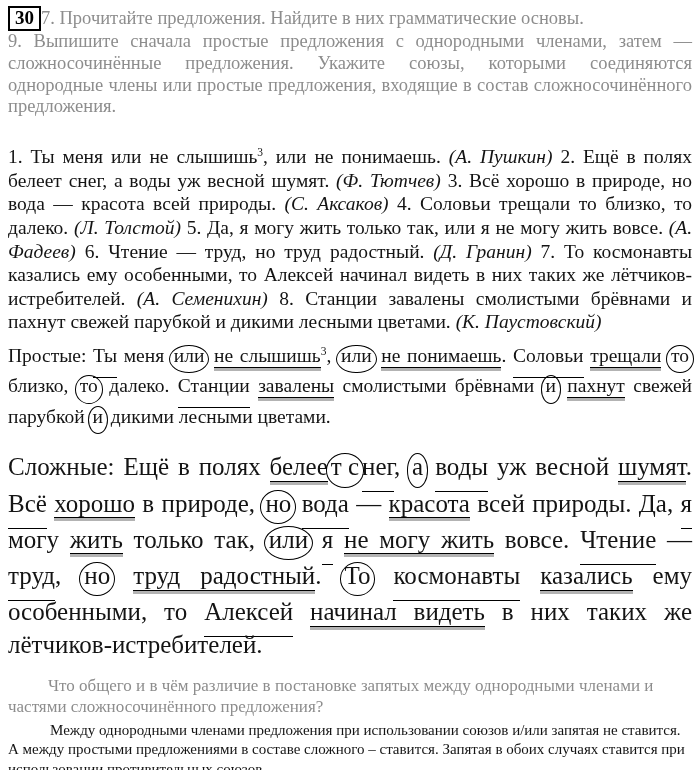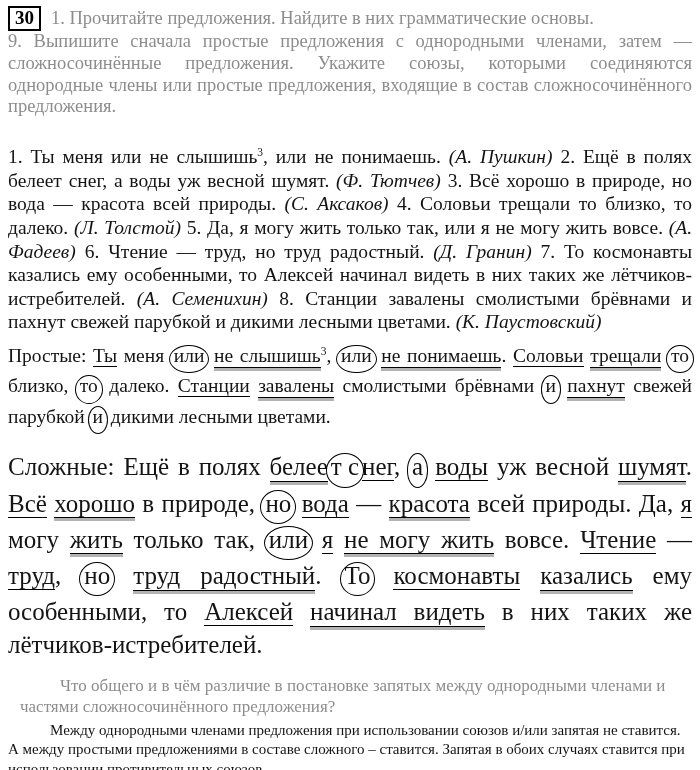--- a/index.html
+++ b/index.html
@@ -18,73 +18,73 @@
     text-align:justify;
   }
   .task-num{
     display:inline-block;
     border:2px solid #000;
     color:#000;
     font-weight:bold;
     font-size:19px;
     line-height:1.05;
     padding:0 5px 1px 5px;
-    margin-right:10px;
+    margin-right:0;
   }
 
   
   .sentences{
     font-size:19.5px;line-height:1.21;text-align:justify;
     margin:27px 0 0 0;
   }
   .simple{
     font-size:19.5px;line-height:1.3;text-align:justify;
     margin:9px 0 0 0;
   }
   .complex{
     font-size:25px;line-height:1.3;text-align:justify;
     margin:17px 0 0 0;
   }
   .question{
     color:#8d8d8d;
     font-size:17px;line-height:1.22;
     text-indent:40px;
-    margin:15px 0 0 12px;
+    margin:15px 0 0 0;
   }
   .answer{
     font-size:15px;line-height:1.3;
     text-indent:42px;
     margin:3px 0 0 0;
   }
   .morph{
     font-size:20px;line-height:1.2;
     margin:1px 0 0 0;
   }
 
   
   .i{font-style:italic;}
   .sup{vertical-align:super;font-size:11.5px;line-height:0;}
-  .u{border-bottom:1.5px solid #000;padding-bottom:0;}
+  .u{border-bottom:1.5px solid #000;padding-bottom:11px;}
   .uu{border-bottom:1.5px solid #000;box-shadow:0 3px 0 #b3b3b3;padding-bottom:0.5px;}
   .circ{
     display:inline-block;
     border:1.6px solid #000;
     border-radius:50%;
     padding:0 4px 6px 4px;
     margin:0 -2px;
     line-height:1.05;
   }
 </style>
 </head>
 <body>
 
 <div class="page">
 
   <div class="task-header">
-    <span class="task-num">30</span><span><span>1. Прочитайте предложения. Найдите в них грамматические основы.</span><br><span>9. Выпишите сначала простые предложения с однородными членами, затем — сложносочинённые предложения. Укажите союзы, которыми соединяются однородные члены или простые предложения, входящие в состав сложносочинённого предложения.</span></span>
+    <span class="task-num">30</span><span><span>7. Прочитайте предложения. Найдите в них грамматические основы.</span><br><span>9. Выпишите сначала простые предложения с однородными членами, затем — сложносочинённые предложения. Укажите союзы, которыми соединяются однородные члены или простые предложения, входящие в состав сложносочинённого предложения.</span></span>
   </div>
 
   <p class="sentences"><span>1. Ты меня или не слышишь</span><span class="sup">3</span><span>, или не понимаешь. </span><span class="i">(А. Пушкин)</span><span> 2. Ещё в полях белеет снег, а воды уж весной шумят. </span><span class="i">(Ф. Тютчев)</span><span> 3. Всё хорошо в природе, но вода — красота всей природы. </span><span class="i">(С. Аксаков)</span><span> 4. Соловьи трещали то близко, то далеко. </span><span class="i">(Л. Толстой)</span><span> 5. Да, я могу жить только так, или я не могу жить вовсе. </span><span class="i">(А. Фадеев)</span><span> 6. Чтение — труд, но труд радостный. </span><span class="i">(Д. Гранин)</span><span> 7. То космонавты казались ему особенными, то Алексей начинал видеть в них таких же лётчиков-истребителей. </span><span class="i">(А. Семенихин)</span><span> 8. Станции завалены смолистыми брёвнами и пахнут свежей парубкой и дикими лесными цветами. </span><span class="i">(К. Паустовский)</span></p>
 
   <p class="simple"><span>Простые: </span><span class="u">Ты</span><span> меня </span><span class="circ">или</span><span> </span><span class="uu">не слышишь</span><span class="sup">3</span><span>, </span><span class="circ">или</span><span> </span><span class="uu">не понимаешь</span><span>. </span><span class="u">Соловьи</span><span> </span><span class="uu">трещали</span><span> </span><span class="circ">то</span><span> близко, </span><span class="circ">то</span><span> далеко. </span><span class="u">Станции</span><span> </span><span class="uu">завалены</span><span> смолистыми брёвнами </span><span class="circ">и</span><span> </span><span class="uu">пахнут</span><span> свежей парубкой </span><span class="circ">и</span><span> дикими лесными цветами.</span></p>
 
   <p class="complex"><span>Сложные: Ещё в полях </span><span class="uu">белее</span><span class="circ">т с</span><span class="u">нег</span><span>, </span><span class="circ">а</span><span> </span><span class="u">воды</span><span> уж весной </span><span class="uu">шумят</span><span>. </span><span class="u">Всё</span><span> </span><span class="uu">хорошо</span><span> в природе, </span><span class="circ">но</span><span> </span><span class="u">вода</span><span> — </span><span class="uu">красота</span><span> всей природы. Да, </span><span class="u">я</span><span> могу </span><span class="uu">жить</span><span> только так, </span><span class="circ">или</span><span> </span><span class="u">я</span><span> </span><span class="uu">не могу жить</span><span> вовсе. </span><span class="u">Чтение</span><span> — </span><span class="u">труд</span><span>, </span><span class="circ">но</span><span> </span><span class="uu">труд радостный</span><span>. </span><span class="circ">То</span><span> </span><span class="u">космонавты</span><span> </span><span class="uu">казались</span><span> ему особенными, то </span><span class="u">Алексей</span><span> </span><span class="uu">начинал видеть</span><span> в них таких же лётчиков-истребителей.</span></p>
 
   <p class="question">Что общего и в чём различие в постановке запятых между однородными членами и частями сложносочинённого предложения?</p>
 

